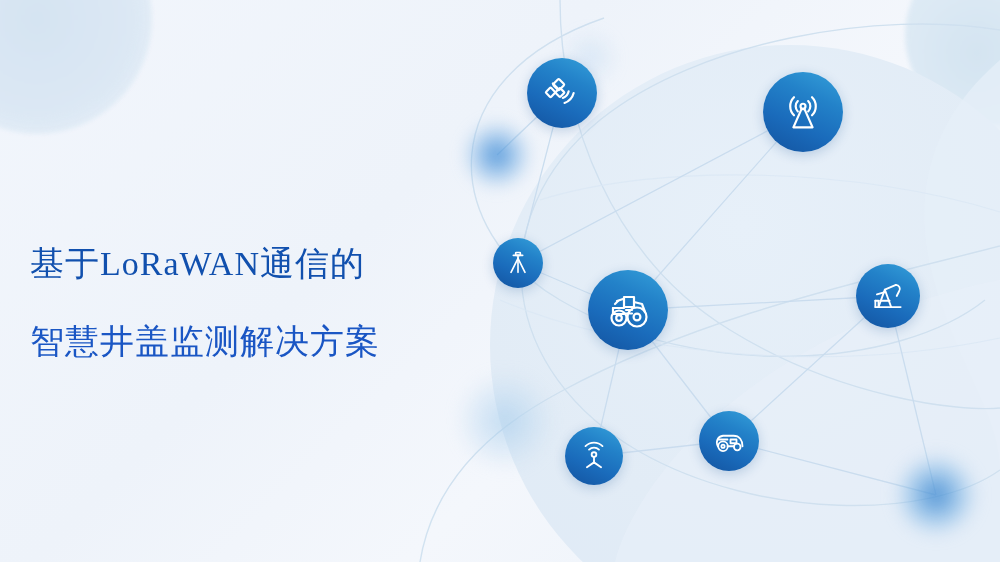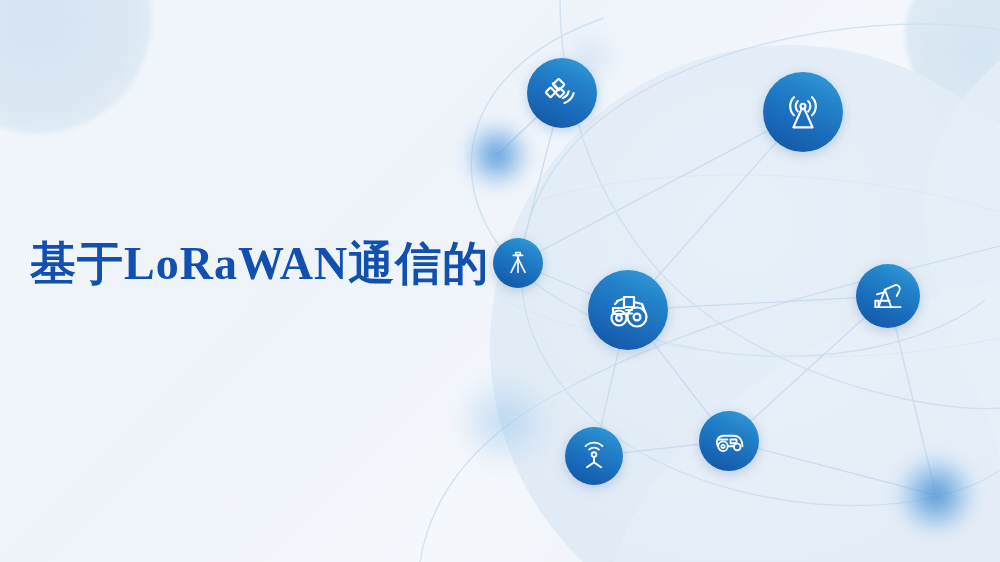--- a/index.html
+++ b/index.html
@@ -88,25 +88,24 @@
 
   
   .title-block {
     position: absolute;
     left: 30px;
     top: 225px;
     width: 560px;
   }
   .title-line {
     font-family: "Liberation Serif", "DejaVu Serif", serif;
-    font-size: 46px;
+    font-size: 34px;
     line-height: 78px;
     letter-spacing: 1px;
     white-space: nowrap;
-    font-weight: bold;
   }
   .title-line-1 { color: #1150ae; }
   .title-line-2 { color: #1a56c4; }
 
   
   .node {
     position: absolute;
     border-radius: 50%;
     background: linear-gradient(205deg, #35a0da 0%, #2382c9 32%, #1a6bbb 64%, #13539f 100%);
     box-shadow: 0 3px 12px rgba(22, 84, 150, .22);
@@ -172,20 +171,21 @@
     </g>
   </svg>
 
   <div class="glow glow-a"></div>
   <div class="glow glow-b"></div>
   <div class="glow glow-c"></div>
   <div class="glow glow-d"></div>
 
   <div class="title-block">
     <div class="title-line title-line-1">基于LoRaWAN通信的</div>
+    <div class="title-line title-line-2">智慧井盖监测解决方案</div>
   </div>
 
   <div class="node" id="node-satellite" title="卫星通信" style="width: 70px; height: 70px; left: 527px; top: 58px;">
     <svg width="40" height="40" viewBox="0 0 48 48">
       <g fill="none" stroke="#ffffff" stroke-width="2.6" stroke-linecap="round" stroke-linejoin="round">
         <rect x="15" y="9" width="10" height="10" rx="1.4" transform="rotate(45 20 14)"></rect>
         <rect x="6" y="19" width="8.5" height="8.5" rx="1.2" transform="rotate(45 10.25 23.25)"></rect>
         <rect x="17.5" y="19.5" width="8" height="8" rx="1.2" transform="rotate(45 21.5 23.5)"></rect>
         <path d="M13 12.5 L18.5 18"></path>
         <path d="M25 30 A 11 11 0 0 0 32 22"></path>

